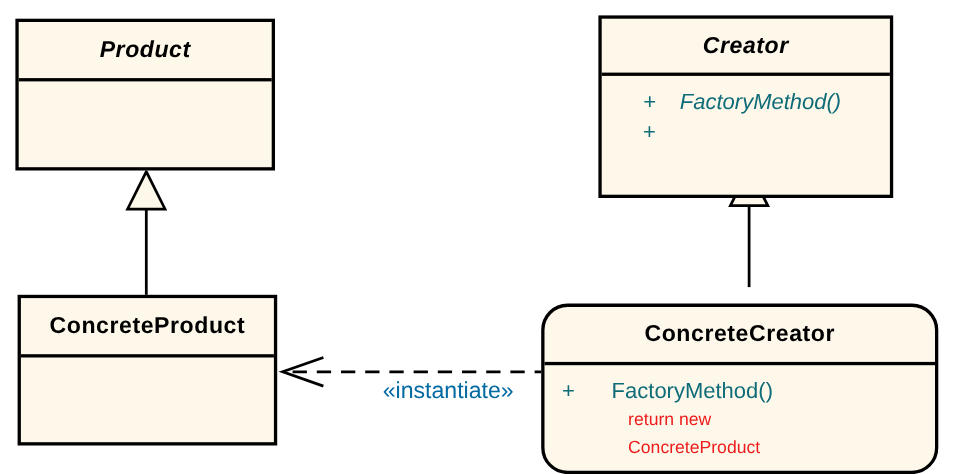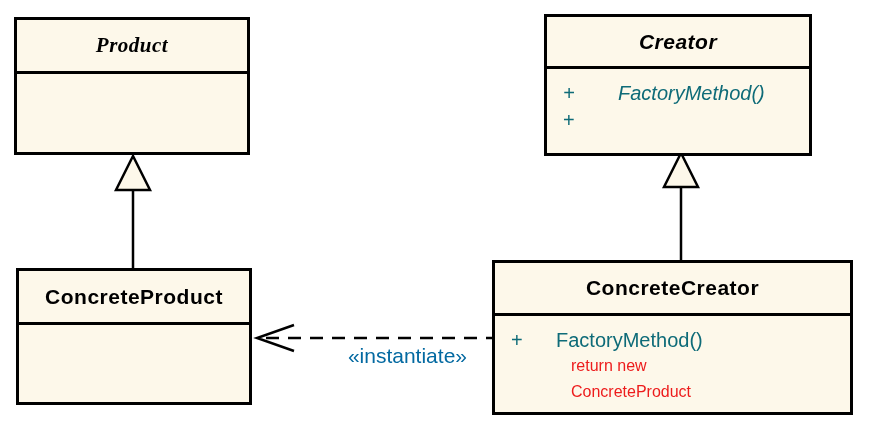--- a/index.html
+++ b/index.html
@@ -61,27 +61,27 @@
     position: absolute;
     left: 283px;
     top: 344px;
     width: 184px;
     text-align: right;
     font-size: 21px;
     color: #0369a1;
   }
   
   .box-product          { left: 14px;  top: 17px;  width: 236px; height: 138px; }
-  .box-product .uml-title          { height: 54px; font-family: Liberation Serif, serif; }
-  .box-creator          { left: 544px; top: 14px;  width: 268px; height: 142px; }
+  .box-product .uml-title          { height: 54px; }
+  .box-creator          { left: 544px; top: 14px;  width: 268px; height: 166px; text-align: center; }
   .box-creator .uml-title          { height: 52px; }
   .box-creator .uml-body           { padding-top: 11px; }
   .box-concrete-product { left: 16px;  top: 268px; width: 236px; height: 137px; }
   .box-concrete-product .uml-title { height: 54px; }
-  .box-concrete-creator { left: 492px; top: 260px; width: 361px; height: 155px; }
+  .box-concrete-creator { left: 492px; top: 276px; width: 361px; height: 155px; border-radius: 24px; }
   .box-concrete-creator .uml-title { height: 53px; }
   .box-concrete-creator .uml-body  { padding-top: 11px; }
 </style>
 </head>
 <body>
 
 <div class="canvas">
 
   <svg class="connectors" viewBox="0 0 874 431" xmlns="http://www.w3.org/2000/svg">
 

